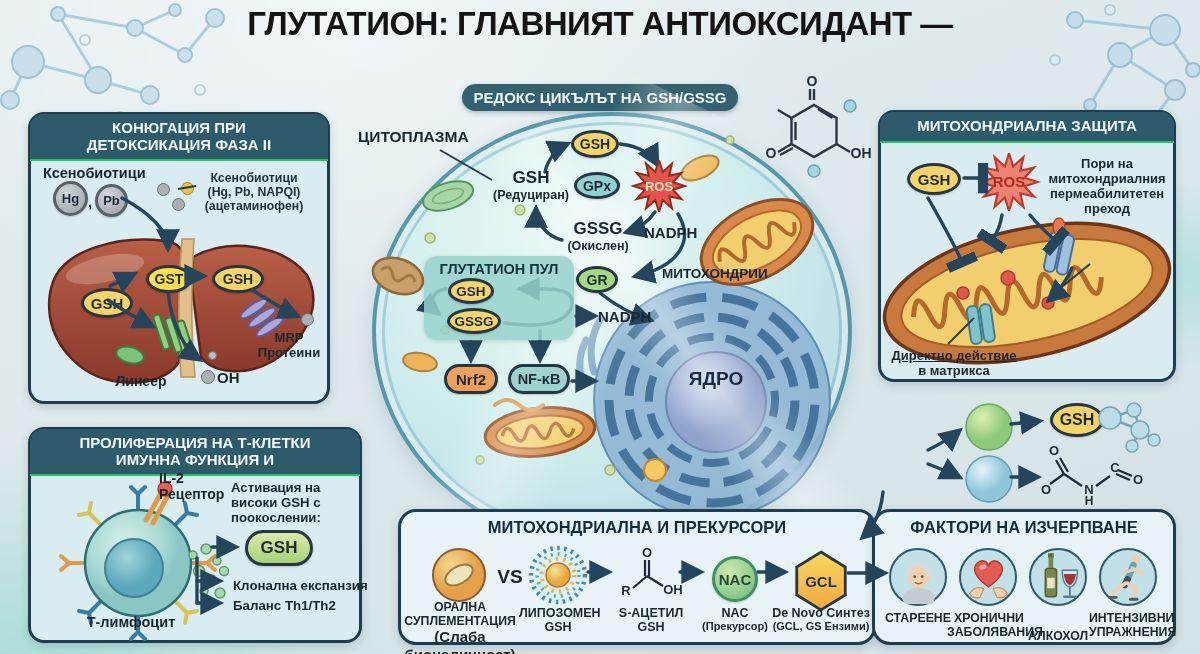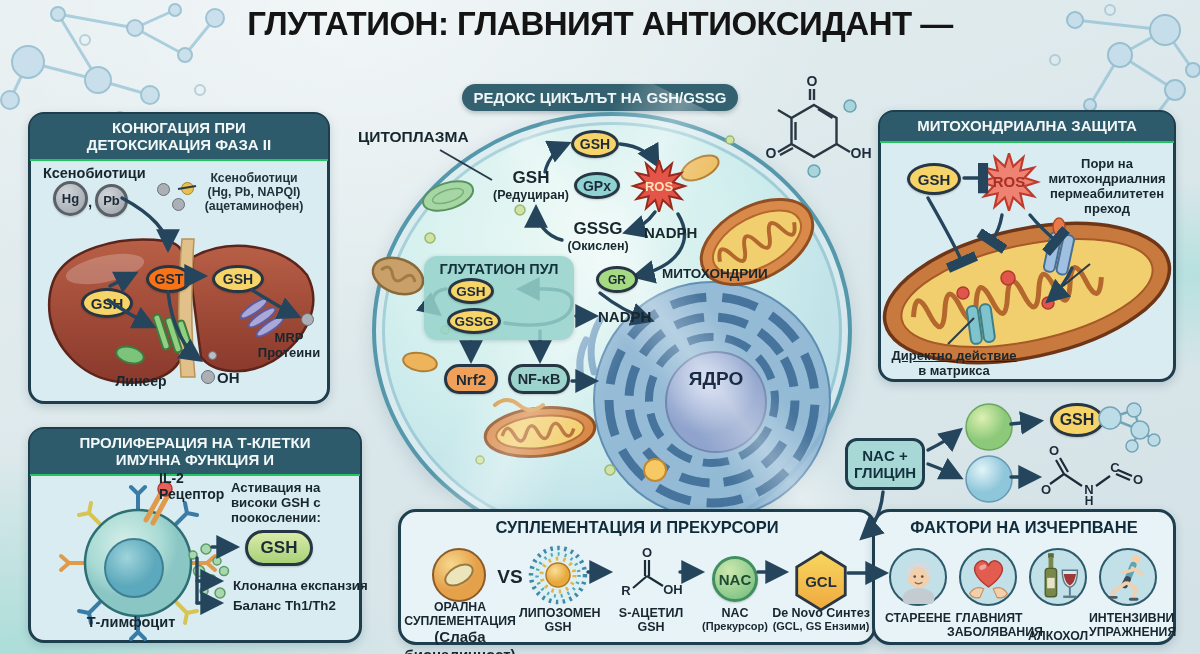--- a/index.html
+++ b/index.html
@@ -195,21 +195,21 @@
     <div class="dot" style="left:150px;top:67px;width:13px;height:13px;background:#e8c050;border:1.5px solid #a8842a;"></div>
     <div class="dot" style="left:141px;top:83px;width:13px;height:13px;background:#aab0b6;border:1.5px solid #6a7076;"></div>
     <div class="lbl" style="left:152px;top:56px;width:142px;font-size:12.3px;color:#22323c;">
       <span class="fline" style="display:block;">Ксенобиотици</span>
       <span class="fline" style="display:block;">(Hg, Pb, NAPQI)</span>
       <span class="fline" style="display:block;">(ацетаминофен)</span>
     </div>
     <div class="node" style="left:50px;top:173px;width:52px;height:30px;font-size:15px;">
         <span>GSH</span>
       </div>
-    <div class="node" style="left:115px;top:150px;width:46px;height:28px;font-size:14px;background:#f97316;">
+    <div class="node" style="left:115px;top:150px;width:46px;height:28px;font-size:14px;background:#fde047;">
         <span>GST</span>
       </div>
     <div class="node" style="left:181px;top:150px;width:52px;height:28px;font-size:14px;">
         <span>GSH</span>
       </div>
     <div class="abs" style="left:126px;top:198px;width:9px;height:38px;background:#8fd17e;border:2px solid #3f7a42;border-radius:4px;transform:rotate(-18deg);"></div>
     <div class="abs" style="left:138px;top:201px;width:9px;height:38px;background:#8fd17e;border:2px solid #3f7a42;border-radius:4px;transform:rotate(-18deg);"></div>
     <div class="abs" style="left:150px;top:204px;width:9px;height:38px;background:#8fd17e;border:2px solid #3f7a42;border-radius:4px;transform:rotate(-18deg);"></div>
     <div class="abs" style="left:206px;top:188px;width:34px;height:11px;background:#a9a8d8;border:2px solid #5d5b9e;border-radius:50%;transform:rotate(-35deg);"></div>
     <div class="abs" style="left:214px;top:197px;width:34px;height:11px;background:#a9a8d8;border:2px solid #5d5b9e;border-radius:50%;transform:rotate(-35deg);"></div>
@@ -330,24 +330,20 @@
       <span class="fline" style="display:block;">митохондриалния</span>
       <span class="fline" style="display:block;">пермеабилитетен</span>
       <span class="fline" style="display:block;">преход</span>
     </div>
     <div class="lbl" style="left:6px;top:236px;width:134px;font-size:13px;">
       <span class="fline" style="display:block;text-decoration:underline;">Директно действие</span>
       <span class="fline" style="display:block;">в матрикса</span>
     </div>
   </div>
 
-  <div class="abs" style="left:845px;top:438px;width:80px;height:52px;background:#a8d8d6;border:3px solid #1e3d4d;border-radius:12px;display:flex;flex-direction:column;align-items:center;justify-content:center;font-size:15px;color:#13313d;line-height:1.15;">
-    <span>NAC +</span>
-    <span>ГЛИЦИН</span>
-  </div>
   <svg class="abs" style="left:955px;top:396px" width="70" height="115">
     <circle cx="34" cy="31" r="23" fill="url(#sphGreen)" stroke="#6aa85e" stroke-width="1.5"></circle>
     <circle cx="34" cy="83" r="23" fill="url(#sphBlue)" stroke="#6899b4" stroke-width="1.5"></circle>
   </svg>
   <div class="node" style="left:1050px;top:403px;width:54px;height:34px;font-size:16px;">
       <span>GSH</span>
     </div>
   <svg class="abs" style="left:1092px;top:396px" width="72" height="62">
     <g stroke="#74a4b8" stroke-width="2.5">
         <path d="M18,22 L42,14 M18,22 L48,34 M48,34 L62,44 M48,34 L40,50 M42,14 L48,34" fill="none"></path>
@@ -366,21 +362,21 @@
     </g>
     <text x="14" y="11" font-size="13" fill="#1d2b38" text-anchor="middle">O</text>
     <text x="6" y="50" font-size="13" fill="#1d2b38" text-anchor="middle">O</text>
     <text x="49" y="50" font-size="13" fill="#1d2b38" text-anchor="middle">N</text>
     <text x="49" y="61" font-size="12" fill="#1d2b38" text-anchor="middle">H</text>
     <text x="75" y="28" font-size="13" fill="#1d2b38" text-anchor="middle">C</text>
     <text x="98" y="40" font-size="13" fill="#1d2b38" text-anchor="middle">O</text>
   </svg>
 
   <div class="flat-panel" style="left:398px;top:509px;width:478px;height:136px;">
-    <div class="fp-head"><span>СУПЛЕМЕНТАЦИЯ И ПРЕКУРСОРИ</span></div>
+    <div class="fp-head"><span>МИТОХОНДРИАЛНА И ПРЕКУРСОРИ</span></div>
     <svg class="abs" style="left:30px;top:35px" width="56" height="56">
       <defs>
           <radialGradient id="capG" cx="35%" cy="30%">
             <stop offset="0%" stop-color="#f6d98e"></stop>
             <stop offset="100%" stop-color="#e5a04a"></stop>
           </radialGradient>
         </defs>
       <circle cx="28" cy="28" r="26" fill="url(#capG)" stroke="#8a5a28" stroke-width="2"></circle>
       <ellipse cx="28" cy="28" rx="15" ry="8.5" fill="#ece5bb" stroke="#9a7a40" stroke-width="2" transform="rotate(-30 28 28)"></ellipse>
     </svg>
@@ -462,21 +458,21 @@
 
     <div class="abs" style="left:84px;top:36px;width:58px;height:58px;border-radius:50%;background:#c2e0e8;border:2.5px solid #2e5b6b;">
       <svg width="53" height="53" viewBox="0 0 56 56" style="margin:1px;">
         <path d="M28,38 C14,28 10,19 16,13 C21,8 27,11 28,16 C29,11 35,8 40,13 C46,19 42,28 28,38 Z" fill="#e25c50" stroke="#b03830" stroke-width="1.5"></path>
         <ellipse cx="22" cy="17" rx="4" ry="2.5" fill="rgba(255,255,255,.45)" transform="rotate(-25 22 17)"></ellipse>
         <path d="M8,45 Q14,36 23,40 L19,49 Q12,51 8,45 Z" fill="#f2cfad" stroke="#c89060" stroke-width="1.2"></path>
         <path d="M48,45 Q42,36 33,40 L37,49 Q44,51 48,45 Z" fill="#f2cfad" stroke="#c89060" stroke-width="1.2"></path>
       </svg>
     </div>
     <div class="lbl" style="left:72px;top:99px;width:84px;font-size:12.3px;">
-      <span class="fline" style="display:block;">ГЛАВНИЯТ</span>
+      <span class="fline" style="display:block;">ХРОНИЧНИ</span>
       <span class="fline" style="display:block;">ЗАБОЛЯВАНИЯ</span>
     </div>
 
     <div class="abs" style="left:154px;top:36px;width:58px;height:58px;border-radius:50%;background:#c2e0e8;border:2.5px solid #2e5b6b;">
       <svg width="53" height="60" viewBox="0 0 56 62" style="margin:-5px 1px 0 1px;">
         <rect x="17" y="8" width="6" height="5" fill="#5a6a38"></rect>
         <rect x="17.5" y="12" width="5" height="13" fill="#77884a"></rect>
         <rect x="14" y="24" width="12" height="30" rx="3" fill="#77884a" stroke="#4f5f30" stroke-width="1.5"></rect>
         <rect x="16" y="34" width="8" height="11" fill="#e8e3c8"></rect>
         <path d="M32,26 Q32,42 40,44 Q48,42 48,26 Z" fill="rgba(230,240,245,.55)" stroke="#5a7a88" stroke-width="1.5"></path>
@@ -586,21 +582,21 @@
   </div>
   <div class="lbl" style="left:478px;top:168px;width:106px;">
     <span class="fline" style="display:block;font-size:17px;">GSH</span>
     <span class="fline" style="display:block;font-size:12.5px;">(Редуциран)</span>
   </div>
   <div class="lbl" style="left:548px;top:219px;width:100px;">
     <span class="fline" style="display:block;font-size:17px;">GSSG</span>
     <span class="fline" style="display:block;font-size:12.5px;">(Окислен)</span>
   </div>
   <div class="lbl" style="left:644px;top:224px;width:72px;font-size:15px;text-align:left;">NADPH</div>
-  <div class="node" style="left:596px;top:266px;width:42px;height:27px;font-size:12px;background:#a5da82;">
+  <div class="node" style="left:576px;top:266px;width:42px;height:27px;font-size:14px;background:#a5da82;">
       <span>GR</span>
     </div>
   <div class="lbl" style="left:642px;top:266px;width:116px;font-size:13.5px;text-align:left;margin-left:20px;">МИТОХОНДРИИ</div>
   <div class="abs" style="left:424px;top:256px;width:150px;height:84px;background:rgba(150,210,203,.85);border-radius:13px;box-shadow:0 1px 4px rgba(30,60,70,.2);">
     <div class="lbl" style="left:0;top:5px;width:150px;font-size:14.5px;color:#14323c;">ГЛУТАТИОН ПУЛ</div>
   </div>
   <div class="node" style="left:448px;top:278px;width:46px;height:26px;font-size:13.5px;">
       <span>GSH</span>
     </div>
   <div class="node" style="left:447px;top:308px;width:54px;height:26px;font-size:13.5px;">

